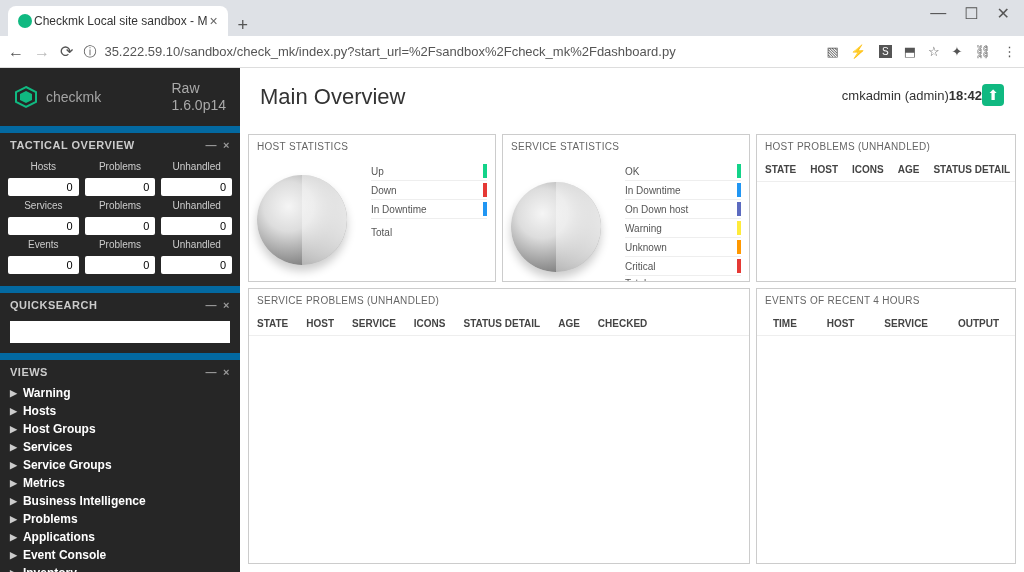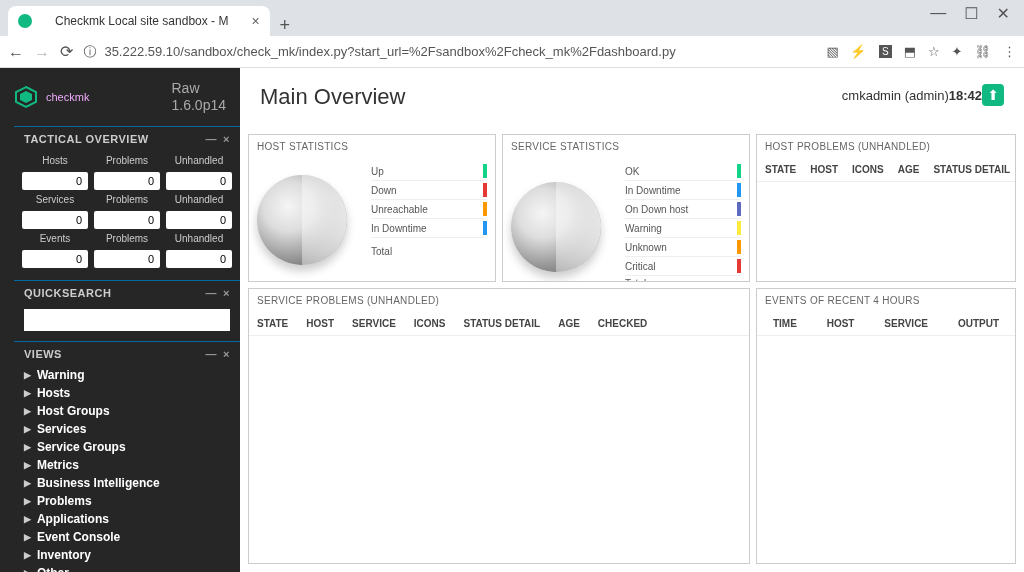--- a/index.html
+++ b/index.html
@@ -1,41 +1,41 @@
 <!DOCTYPE html>
 <html><head>
 <meta charset="utf-8">
 <style>
 * { margin: 0; padding: 0; box-sizing: border-box; font-family: Arial, sans-serif; }
 body { background: #f0f0f0; overflow: hidden; width: 1024px; height: 572px; }
 
 
 .browser-chrome { background: #dee1e6; height: 36px; display: flex; align-items: flex-end; }
-.tab { background: #fff; height: 30px; display: flex; align-items: center; padding: 0 10px; border-radius: 8px 8px 0 0; margin-left: 8px; font-size: 12px; color: #333; gap: 23px; min-width: 200px; }
+.tab { background: #fff; height: 30px; display: flex; align-items: center; padding: 0 10px; border-radius: 8px 8px 0 0; margin-left: 8px; font-size: 12px; color: #333; gap: 2px; min-width: 200px; }
 .tab-favicon { width: 14px; height: 14px; background: #10b981; border-radius: 50%; }
 .tab-close { margin-left: auto; color: #666; font-size: 14px; }
 .newtab { padding: 0 10px; color: #555; font-size: 18px; }
 .window-controls { margin-left: auto; display: flex; gap: 18px; padding: 0 14px; color: #555; align-self: flex-start; margin-top: 4px; }
 
 .browser-toolbar { background: #fff; height: 32px; display: flex; align-items: center; padding: 0 8px; gap: 10px; border-bottom: 1px solid #ddd; }
 .nav-btn { color: #555; font-size: 16px; }
 .nav-btn.disabled { color: #bbb; }
 .url-bar { flex: 1; display: flex; align-items: center; gap: 8px; color: #555; font-size: 13px; }
 .ext-icons { display: flex; gap: 12px; color: #555; align-items: center; }
 .ext-icons span { font-size: 13px; }
 
 
 .app { display: flex; height: calc(572px - 68px); }
 .sidebar { width: 240px; background: #262626; color: #ccc; display: flex; flex-direction: column; overflow: hidden; }
 .logo-row { display: flex; align-items: center; padding: 12px 14px; }
 .logo-icon { width: 24px; height: 24px; margin-right: 8px; }
-.logo-text { color: #f0abfc; font-size: 11px; font-weight: 400; }
+.logo-text { color: #a3a3a3; font-size: 14px; font-weight: 400; }
 .version { margin-left: auto; text-align: left; font-size: 14px; color: #aaa; line-height: 1.2; }
 
-.snapin { border-top: 1px solid #0369a1; margin-left: 14px; }
+.snapin { border-top: 7px solid #0369a1; }
 .snapin-header { display: flex; align-items: center; padding: 6px 10px; font-size: 11px; font-weight: bold; color: #ccc; letter-spacing: 0.5px; }
 .snapin-ctrls { margin-left: auto; display: flex; gap: 6px; color: #999; font-size: 11px; }
 
 .tac-grid { padding: 4px 8px 8px; }
 .tac-row { display: flex; gap: 6px; margin-bottom: 4px; }
 .tac-cell { flex: 1; }
 .tac-label { text-align: center; font-size: 10px; color: #ccc; margin-bottom: 2px; }
 .tac-val { background: #fff; color: #000; text-align: right; padding: 3px 6px; font-size: 11px; border-radius: 2px; }
 
 .qs-input { margin: 4px 10px 10px; width: calc(100% - 20px); background: #fff; border: none; padding: 4px; font-size: 12px; }
@@ -293,24 +293,20 @@
           <div class="legend" id="host-legend">
               <div class="legend-row">
                 <span>Up</span>
                 <span class="legend-bar c-up"></span>
               </div>
               <div class="legend-row">
                 <span>Down</span>
                 <span class="legend-bar c-down"></span>
               </div>
               <div class="legend-row">
-                <span>Unreachable</span>
-                <span class="legend-bar c-unreach"></span>
-              </div>
-              <div class="legend-row">
                 <span>In Downtime</span>
                 <span class="legend-bar c-downtime"></span>
               </div>
               <div class="legend-row" style="border:none;margin-top:6px">
                 <span>Total</span>
               </div>
             </div>
         </div>
       </div>
 

